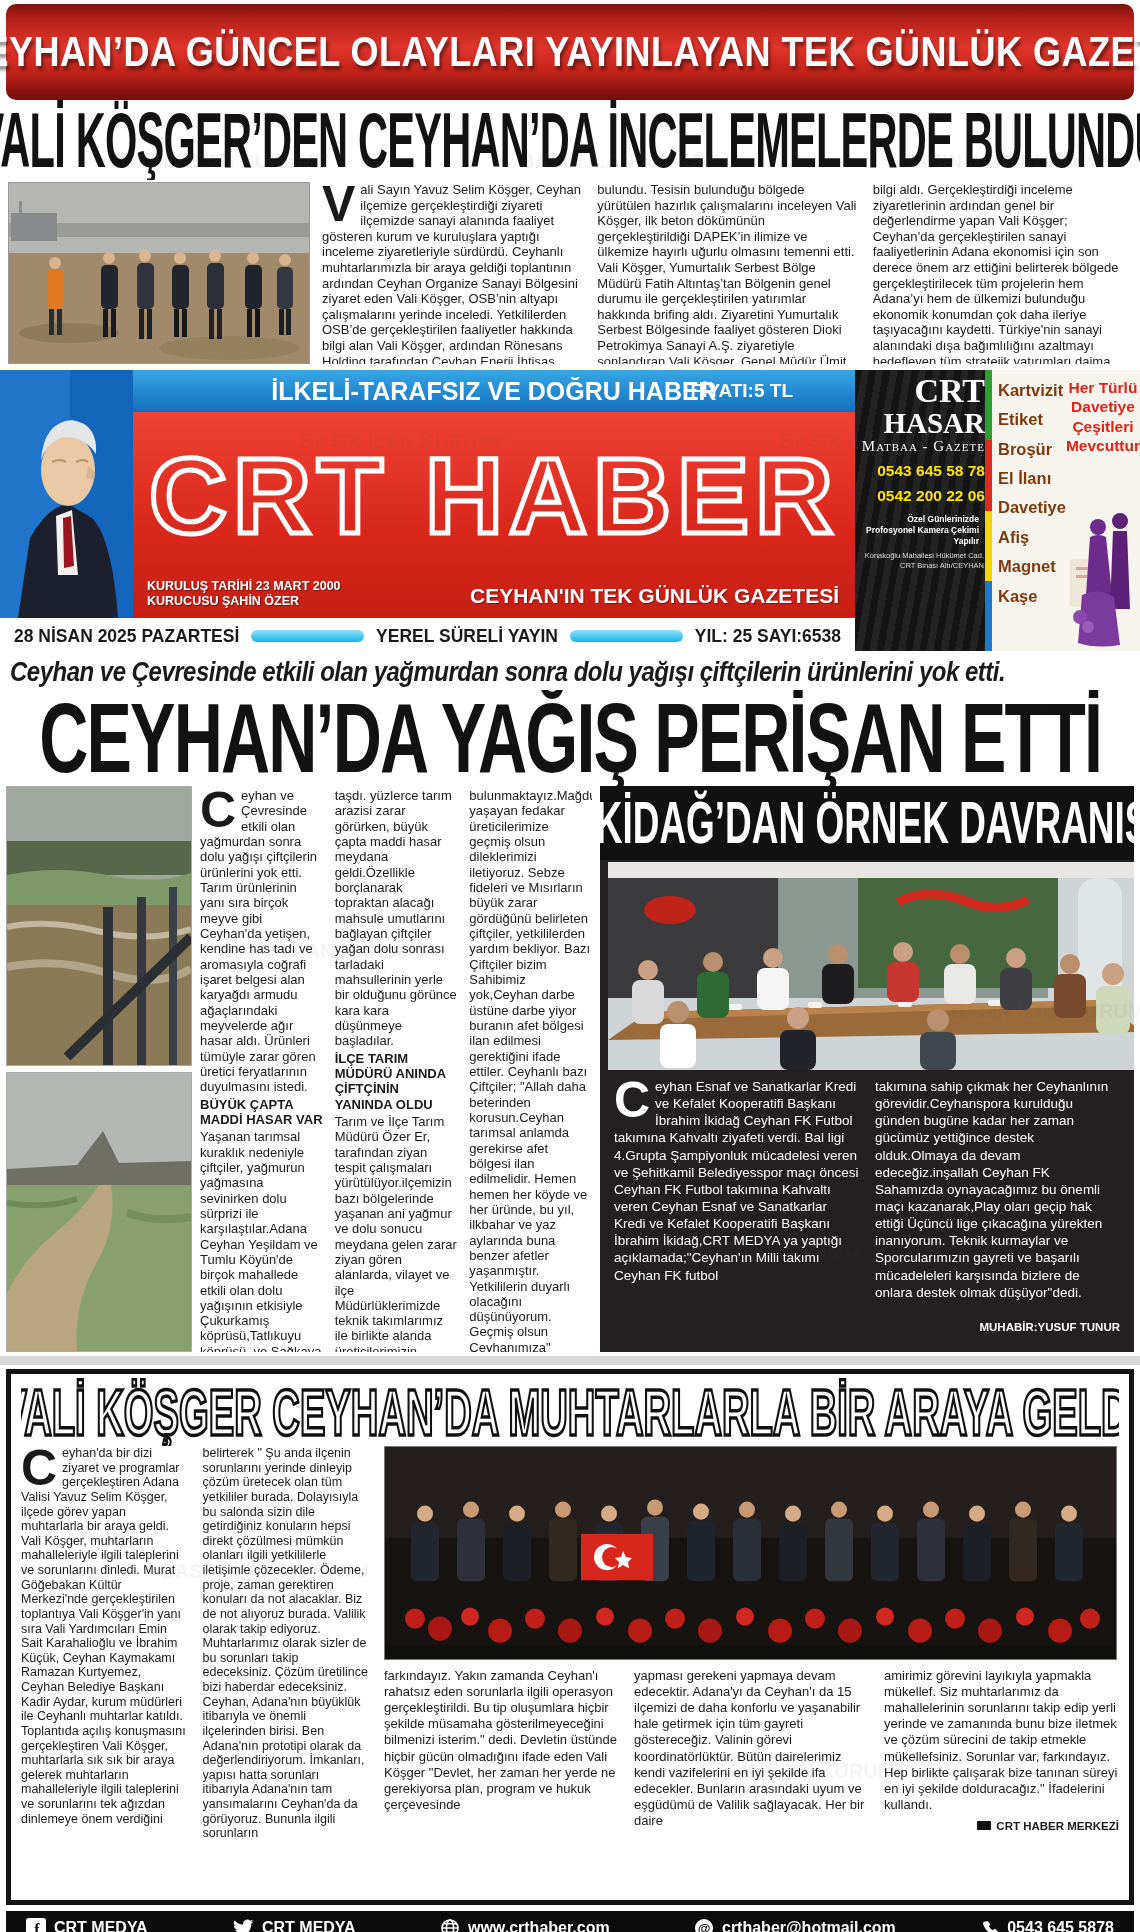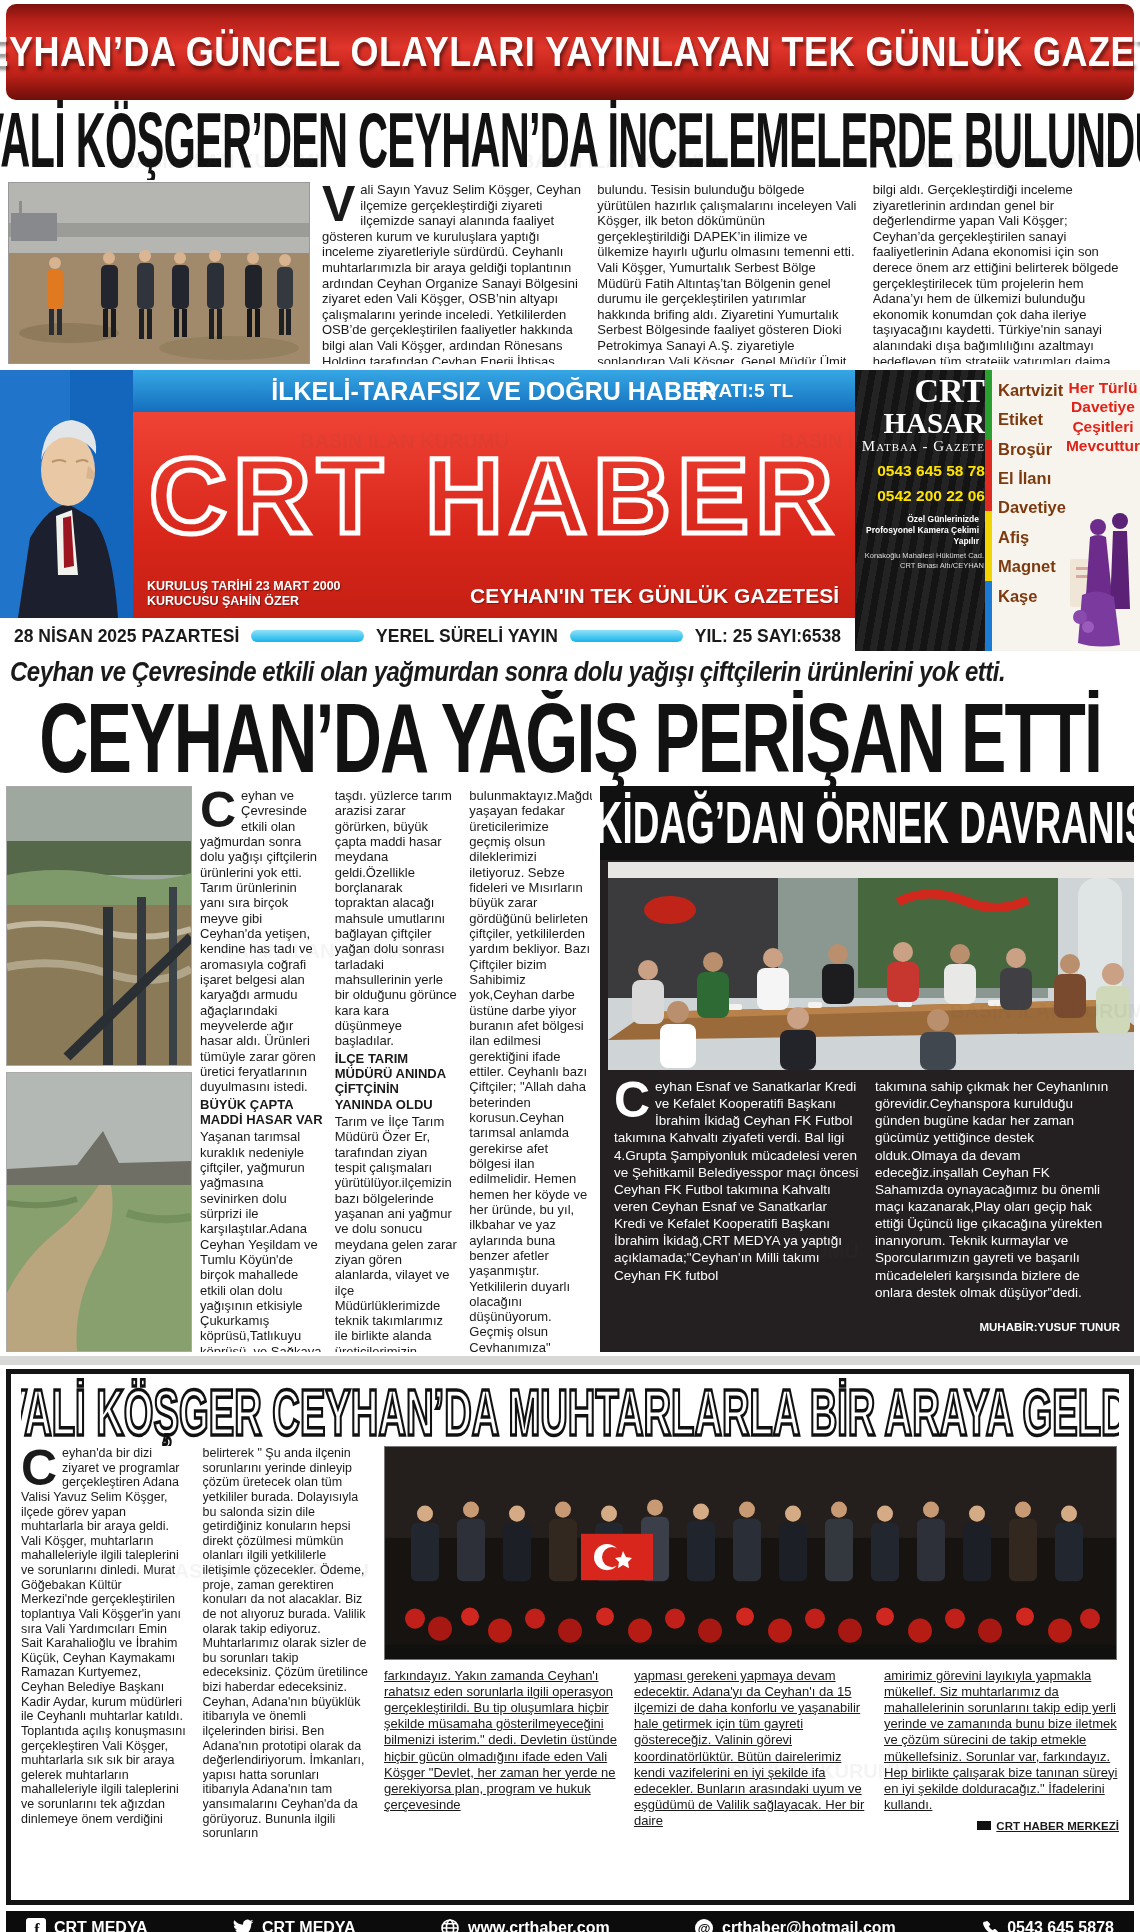--- a/index.html
+++ b/index.html
@@ -90,21 +90,21 @@
   .article3{margin:0 6px;height:536px;border:5px solid #141414;box-sizing:border-box;
     padding:4px 10px 6px;background:#fff;}
   .headline3{height:68px;}
   .headline3 .stretch{font-size:46px;transform:scale(.83,1.42);color:#fff;
     -webkit-text-stroke:2.5px #111;letter-spacing:0;}
   .a3-body{display:flex;gap:15px;height:438px;}
   .a3-left{width:348px;flex:none;display:flex;gap:15px;}
   .a3-left .ncol{flex:1;font-size:12.5px;line-height:1.17;}
   .a3-right{flex:1;display:flex;flex-direction:column;gap:8px;}
   .a3-photo{height:212px;border:1px solid #777;}
-  .a3-cols{display:flex;gap:15px;flex:1;overflow:hidden;text-decoration:underline;}
+  .a3-cols{display:flex;gap:15px;flex:1;overflow:hidden;}
   .a3-cols .ncol{flex:1;font-size:13px;line-height:1.24;}
   
   .footer{height:34px;background:#0c0c0c;margin:6px 6px 0;display:flex;align-items:center;
     justify-content:space-between;padding:0 20px;color:#fff;}
   .f-item{display:flex;align-items:center;gap:8px;font-weight:800;font-size:16px;white-space:nowrap;}
   .f-icon{display:flex;align-items:center;}
 </style>
 </head>
 <body>
 

